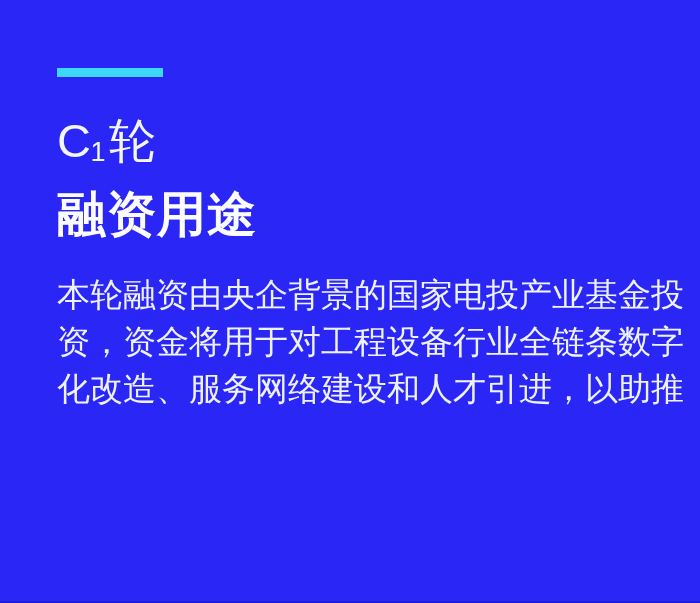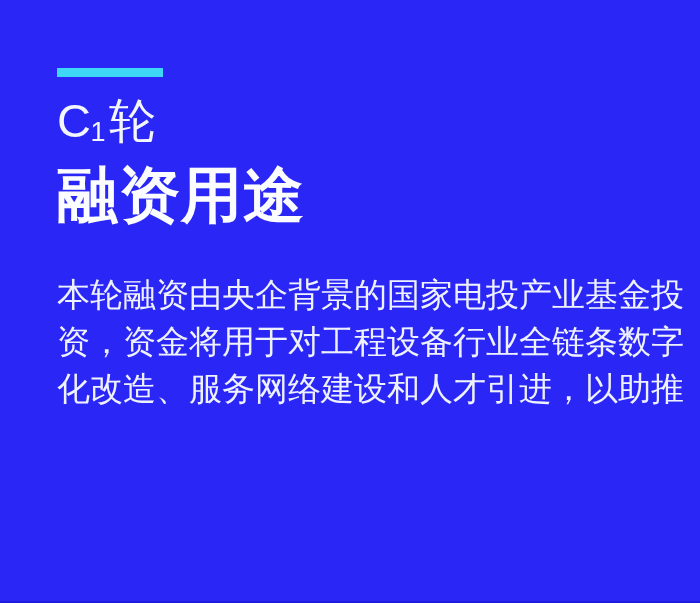--- a/index.html
+++ b/index.html
@@ -50,20 +50,21 @@
   }
 
   .heading-line-1 {
     font-size: 47px;
     font-weight: 300;
     line-height: 58px;
     color: #f3f5ff;
     letter-spacing: 0.5px;
     white-space: nowrap;
     font-family: "DejaVu Sans", "Liberation Sans", sans-serif;
+    margin-top: 20px;
   }
   .heading-line-1 .round-letter {
     font-family: "Liberation Sans", "DejaVu Sans", sans-serif;
     font-weight: 300;
   }
   .heading-line-1 .round-sub {
     font-size: 27px;
     font-weight: 300;
     vertical-align: baseline;
     position: relative;
@@ -71,21 +72,21 @@
     left: -1px;
     font-family: "Liberation Sans", "DejaVu Sans", sans-serif;
   }
   .heading-line-1 .round-cn {
     font-weight: 300;
     margin-left: 2px;
   }
 
   .heading-line-2 {
     margin-top: 10px;
-    font-size: 61px;
+    font-size: 49px;
     font-weight: 700;
     line-height: 56px;
     color: #fbfcff;
     letter-spacing: 1px;
     white-space: nowrap;
     font-family: "DejaVu Sans", "Liberation Sans", sans-serif;
   }
 
   #body-block {
     position: absolute;

